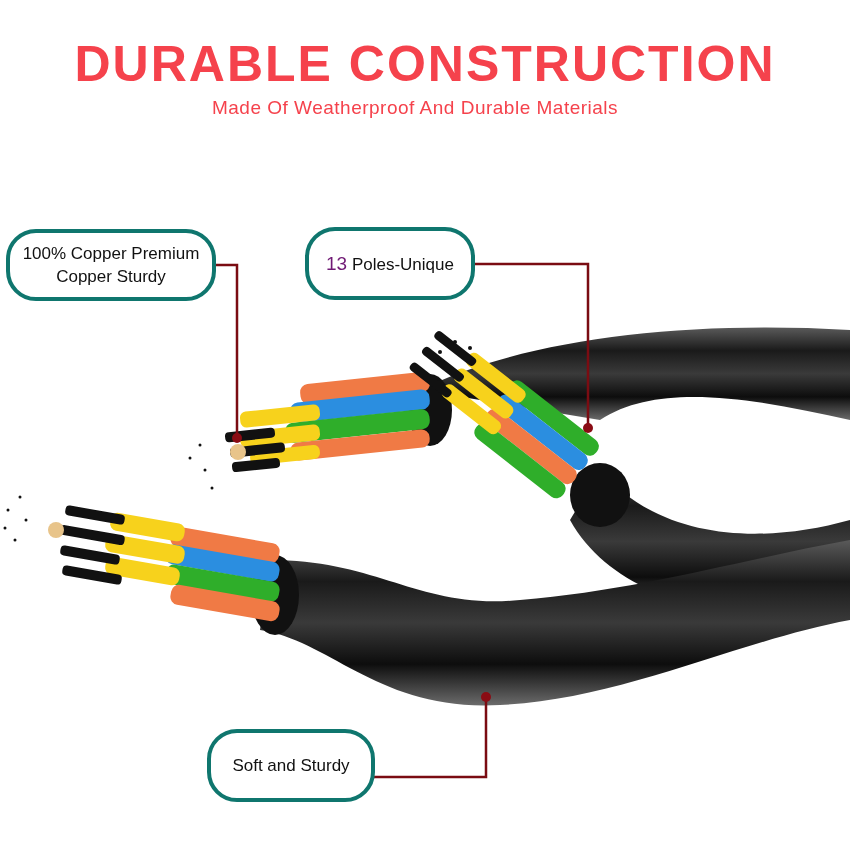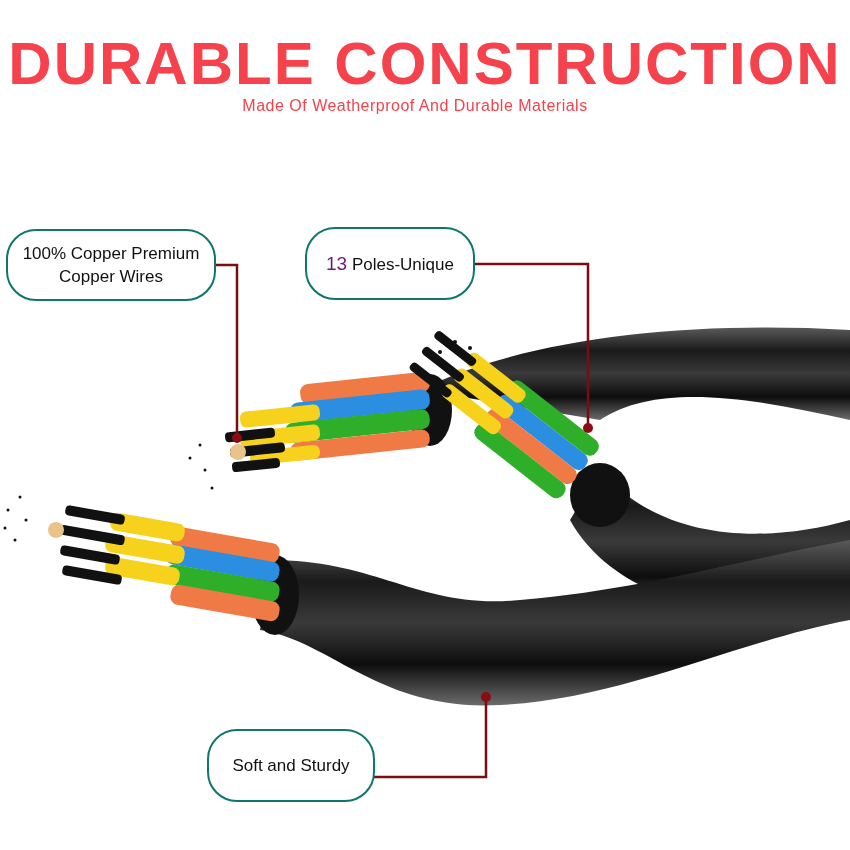--- a/index.html
+++ b/index.html
@@ -1,20 +1,20 @@
 <!DOCTYPE html>
 <html><head>
 <meta charset="utf-8">
 <style>
   html, body { margin: 0; padding: 0; background: #ffffff; }
   body { width: 850px; height: 850px; position: relative; overflow: hidden; font-family: "Liberation Sans", sans-serif; }
-  .headline { position: absolute; left: 0; width: 850px; top: 34px; text-align: center; font-weight: bold; font-size: 60px; letter-spacing: 2px; color: #f5424c; line-height: 60px; }
-  .subhead { position: absolute; left: 0; width: 830px; top: 97px; text-align: center; font-size: 16px; color: #f5424c; letter-spacing: 0.5px; }
+  .headline { position: absolute; left: 0; width: 850px; top: 34px; text-align: center; font-weight: bold; font-size: 50px; letter-spacing: 2px; color: #f5424c; line-height: 60px; }
+  .subhead { position: absolute; left: 0; width: 830px; top: 97px; text-align: center; font-size: 19px; color: #f5424c; letter-spacing: 0.5px; }
   .art { position: absolute; left: 0; top: 0; width: 850px; height: 850px; }
-  .callout { position: absolute; border: 2px solid #0f766e; border-radius: 30px; background: #ffffff; text-align: center; font-size: 17px; color: #111; line-height: 23px; box-sizing: border-box; display: flex; flex-direction: column; justify-content: center; }
+  .callout { position: absolute; border: 4px solid #0f766e; border-radius: 30px; background: #ffffff; text-align: center; font-size: 17px; color: #111; line-height: 23px; box-sizing: border-box; display: flex; flex-direction: column; justify-content: center; }
   .callout .num { color: #701a75; font-size: 19px; }
 </style>
 </head>
 <body>
 
 <div class="headline">DURABLE CONSTRUCTION</div>
 <div class="subhead">Made Of Weatherproof And Durable Materials</div>
 
 <svg class="art" viewBox="0 0 850 850" xmlns="http://www.w3.org/2000/svg">
   <defs>
@@ -100,21 +100,21 @@
   </g>
   <g fill="#8a0c14">
     <circle cx="237" cy="438" r="5"></circle>
     <circle cx="588" cy="428" r="5"></circle>
     <circle cx="486" cy="697" r="5"></circle>
   </g>
 </svg>
 
 <div class="callout" style="left:6px; top:229px; width:210px; height:72px;">
   <span>100% Copper Premium</span>
-  <span>Copper Wires</span>
+  <span>Copper Sturdy</span>
 </div>
 
 <div class="callout" style="left:305px; top:227px; width:170px; height:73px;">
   <span><span class="num">13</span> <span>Poles-Unique</span></span>
 </div>
 
 <div class="callout" style="left:207px; top:729px; width:168px; height:73px;">
   <span>Soft and Sturdy</span>
 </div>
 

